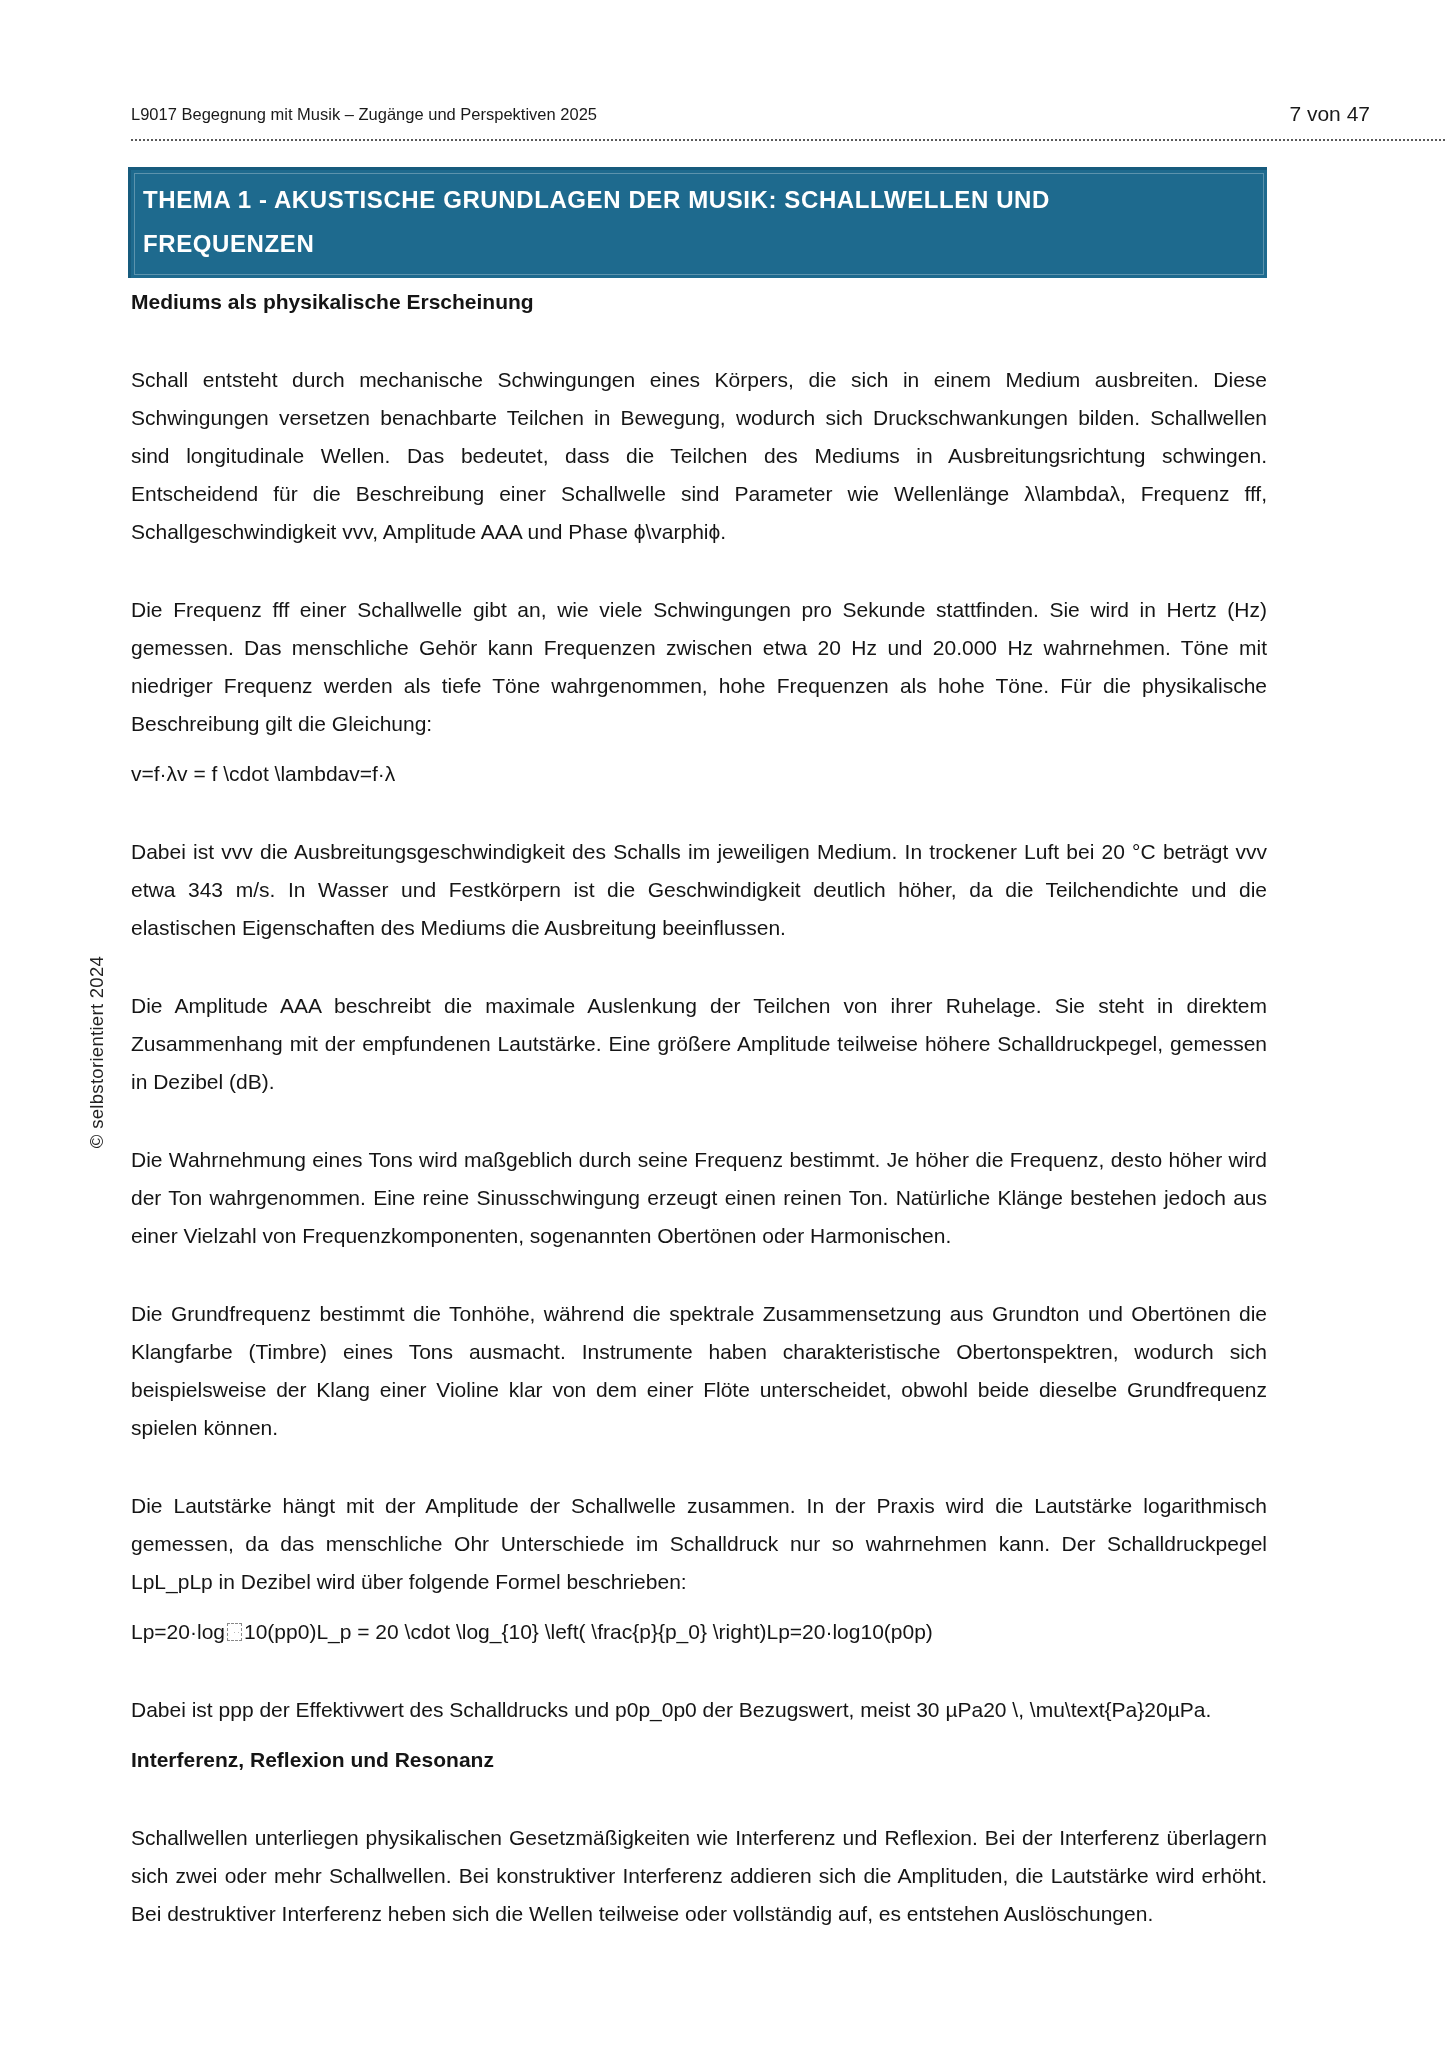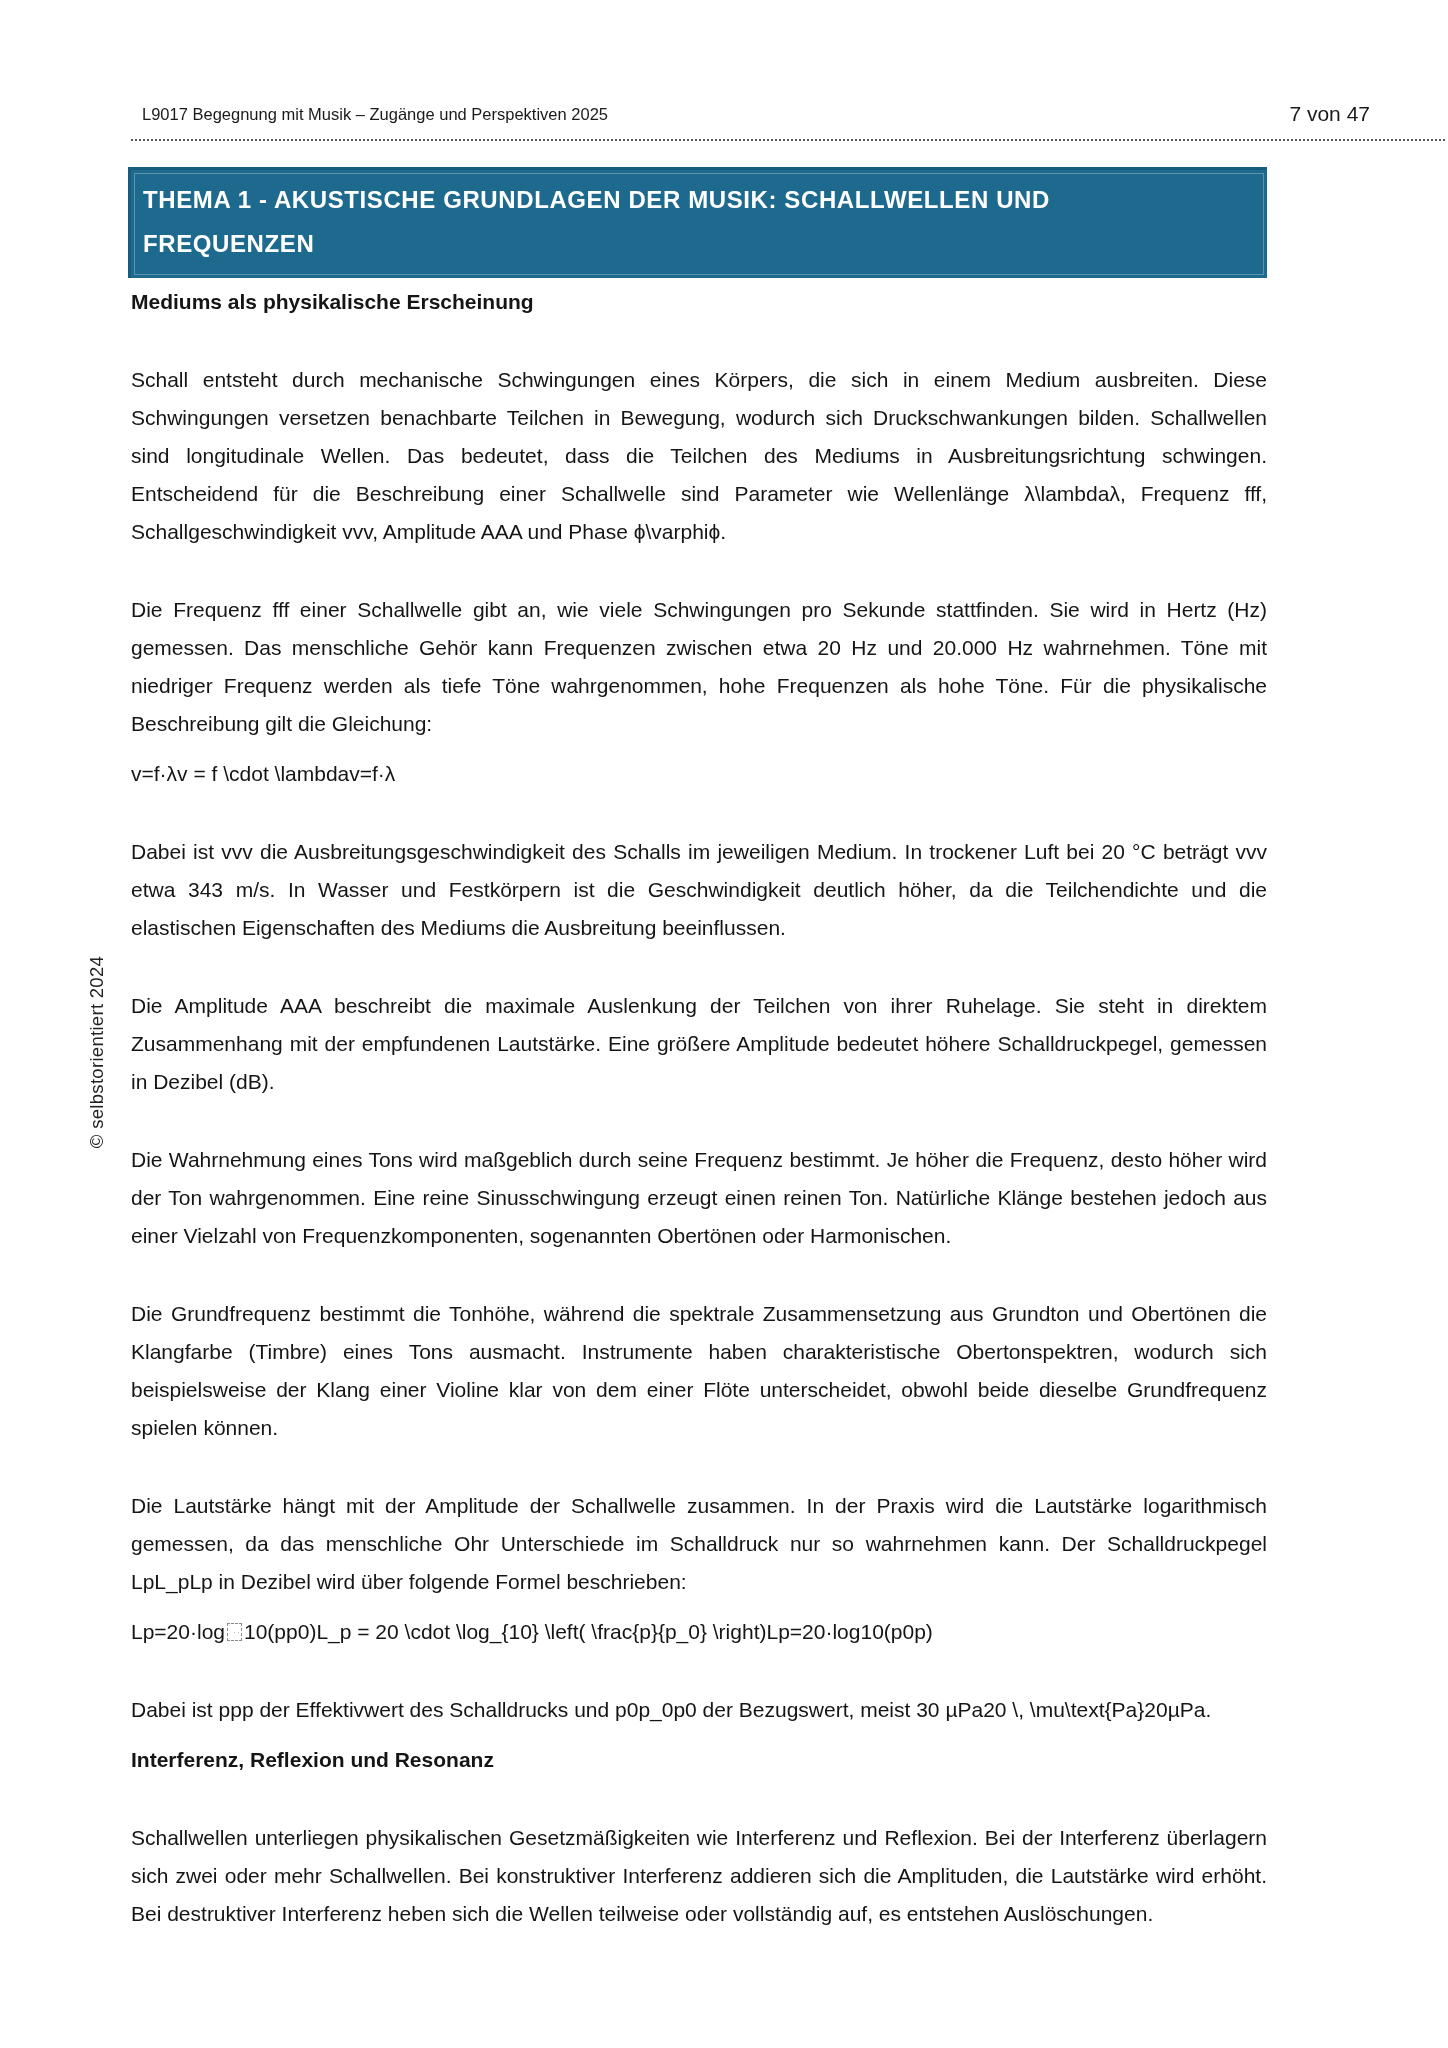--- a/index.html
+++ b/index.html
@@ -2,21 +2,21 @@
 <html lang="de"><head>
 <meta charset="utf-8">
 <style>
   html,body{margin:0;padding:0;}
   body{
     width:1448px;height:2048px;position:relative;background:#ffffff;
     font-family:"Liberation Sans", sans-serif;color:#111111;
     -webkit-font-smoothing:antialiased;
   }
   .page-header-left{
-    position:absolute;left:131px;top:103px;font-size:16.5px;line-height:22px;color:#1a1a1a;margin-left:11px;
+    position:absolute;left:131px;top:103px;font-size:16.5px;line-height:22px;color:#1a1a1a;
   }
   .page-header-right{
     position:absolute;right:78px;top:103px;font-size:21px;line-height:22px;color:#1a1a1a;
   }
   .header-rule{
     position:absolute;left:131px;right:3px;top:139px;height:0;
     border-top:2px dotted #5a5a5a;
   }
   .banner{
     position:absolute;left:128px;top:167px;width:1139px;box-sizing:border-box;
@@ -66,21 +66,21 @@
 
 <div class="sidebar-note">© selbstorientiert 2024</div>
 
 <div class="content">
 
   <div class="sec-heading">Mediums als physikalische Erscheinung</div>
   <p class="para">Schall entsteht durch mechanische Schwingungen eines Körpers, die sich in einem Medium ausbreiten. Diese Schwingungen versetzen benachbarte Teilchen in Bewegung, wodurch sich Druckschwankungen bilden. Schallwellen sind longitudinale Wellen. Das bedeutet, dass die Teilchen des Mediums in Ausbreitungsrichtung schwingen. Entscheidend für die Beschreibung einer Schallwelle sind Parameter wie Wellenlänge λ\lambdaλ, Frequenz fff, Schallgeschwindigkeit vvv, Amplitude AAA und Phase ϕ\varphiϕ.</p>
   <p class="para">Die Frequenz fff einer Schallwelle gibt an, wie viele Schwingungen pro Sekunde stattfinden. Sie wird in Hertz (Hz) gemessen. Das menschliche Gehör kann Frequenzen zwischen etwa 20 Hz und 20.000 Hz wahrnehmen. Töne mit niedriger Frequenz werden als tiefe Töne wahrgenommen, hohe Frequenzen als hohe Töne. Für die physikalische Beschreibung gilt die Gleichung:</p>
   <div class="formula">v=f·λv = f \cdot \lambdav=f·λ</div>
   <p class="para">Dabei ist vvv die Ausbreitungsgeschwindigkeit des Schalls im jeweiligen Medium. In trockener Luft bei 20 °C beträgt vvv etwa 343 m/s. In Wasser und Festkörpern ist die Geschwindigkeit deutlich höher, da die Teilchendichte und die elastischen Eigenschaften des Mediums die Ausbreitung beeinflussen.</p>
-  <p class="para">Die Amplitude AAA beschreibt die maximale Auslenkung der Teilchen von ihrer Ruhelage. Sie steht in direktem Zusammenhang mit der empfundenen Lautstärke. Eine größere Amplitude bedeutet höhere Schalldruckpegel, gemessen in Dezibel (dB).</p>
+  <p class="para">Die Amplitude AAA beschreibt die maximale Auslenkung der Teilchen von ihrer Ruhelage. Sie steht in direktem Zusammenhang mit der empfundenen Lautstärke. Eine größere Amplitude teilweise höhere Schalldruckpegel, gemessen in Dezibel (dB).</p>
 
   <p class="para">Die Wahrnehmung eines Tons wird maßgeblich durch seine Frequenz bestimmt. Je höher die Frequenz, desto höher wird der Ton wahrgenommen. Eine reine Sinusschwingung erzeugt einen reinen Ton. Natürliche Klänge bestehen jedoch aus einer Vielzahl von Frequenzkomponenten, sogenannten Obertönen oder Harmonischen.</p>
   <p class="para">Die Grundfrequenz bestimmt die Tonhöhe, während die spektrale Zusammensetzung aus Grundton und Obertönen die Klangfarbe (Timbre) eines Tons ausmacht. Instrumente haben charakteristische Obertonspektren, wodurch sich beispielsweise der Klang einer Violine klar von dem einer Flöte unterscheidet, obwohl beide dieselbe Grundfrequenz spielen können.</p>
   <p class="para">Die Lautstärke hängt mit der Amplitude der Schallwelle zusammen. In der Praxis wird die Lautstärke logarithmisch gemessen, da das menschliche Ohr Unterschiede im Schalldruck nur so wahrnehmen kann. Der Schalldruckpegel LpL_pLp in Dezibel wird über folgende Formel beschrieben:</p>
   <div class="formula">
     <span>Lp=20·log</span><span class="glyph-box"></span><span>10(pp0)L_p = 20 \cdot \log_{10} \left( \frac{p}{p_0} \right)Lp=20·log10(p0p)</span>
   </div>
   <p class="para">Dabei ist ppp der Effektivwert des Schalldrucks und p0p_0p0 der Bezugswert, meist 30 µPa20 \, \mu\text{Pa}20µPa.</p>
 
   <div class="sec-heading">Interferenz, Reflexion und Resonanz</div>

